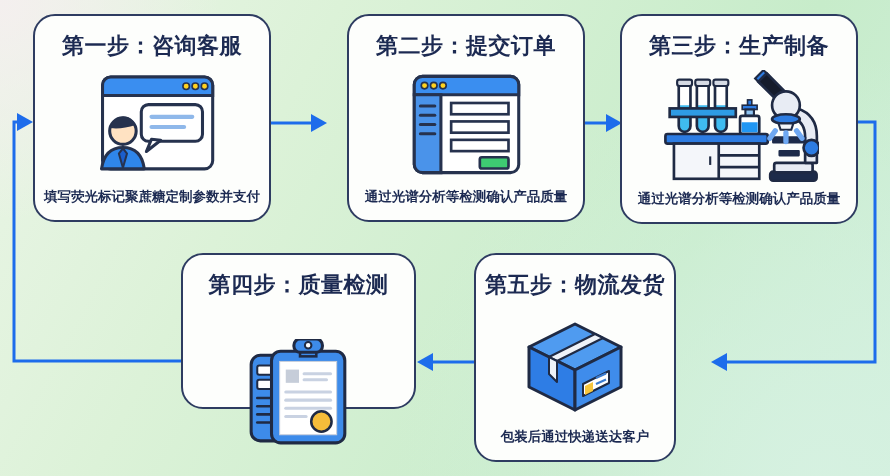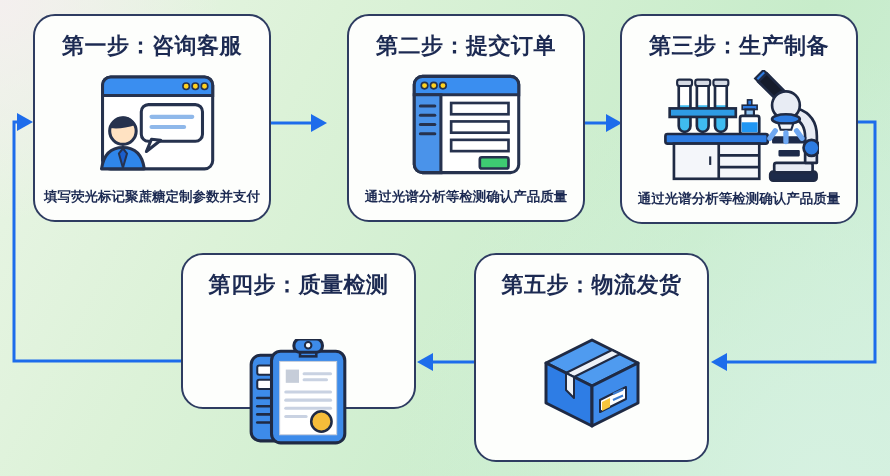--- a/index.html
+++ b/index.html
@@ -25,21 +25,21 @@
     letter-spacing:.5px;white-space:nowrap;
   }
   .card-icon{flex:1;display:flex;align-items:center;justify-content:center;padding:2px 0;}
   .card-caption{
     font-weight:700;font-size:13.5px;color:#1c2a52;margin-bottom:14px;white-space:nowrap;
   }
   #card-1{left:33px;top:14px;width:238px;height:208px;}
   #card-2{left:347px;top:14px;width:238px;height:208px;}
   #card-3{left:620px;top:14px;width:238px;height:210px;}
   #card-4{left:181px;top:253px;width:235px;height:156px;gap:37px;}
-  #card-5{left:474px;top:253px;width:235px;height:209px;}
+  #card-5{left:474px;top:253px;width:202px;height:209px;}
 </style>
 </head>
 <body>
 
 <div class="canvas">
 
   <svg class="arrow-layer" width="890" height="476" viewBox="0 0 890 476">
     <g stroke="#1d6ceb" stroke-width="3" fill="none">
       <line x1="271" y1="123" x2="313" y2="123"></line>
       <line x1="566" y1="123" x2="608" y2="123"></line>
@@ -190,15 +190,16 @@
         <polygon points="14,33 60,56 60,96 14,73" fill="#2e7de5" stroke="#1f2a44" stroke-width="3" stroke-linejoin="round"></polygon>
         <polygon points="106,33 60,56 60,96 106,73" fill="#3f8ceb" stroke="#1f2a44" stroke-width="3" stroke-linejoin="round"></polygon>
         <polygon points="34,43 80,20 88,24 42,47" fill="#eef2f8" stroke="#1f2a44" stroke-width="2" stroke-linejoin="round"></polygon>
         <polygon points="34,43 42,47 42,68 34,60" fill="#eef2f8" stroke="#1f2a44" stroke-width="2" stroke-linejoin="round"></polygon>
         <polygon points="68,70 94,57 94,69 68,82" fill="#ffffff" stroke="#1f2a44" stroke-width="2" stroke-linejoin="round"></polygon>
         <polygon points="70,72 78,68 78,77 70,81" fill="#f6c53d"></polygon>
         <line x1="81" y1="64" x2="91" y2="59.5" stroke="#3a7bd0" stroke-width="2"></line>
         <line x1="81" y1="70" x2="91" y2="65.5" stroke="#3a7bd0" stroke-width="2"></line>
       </svg>
     </div>
+    <div class="card-caption">包装后通过快递送达客户</div>
   </div>
 
 </div>
 
 </body></html>

